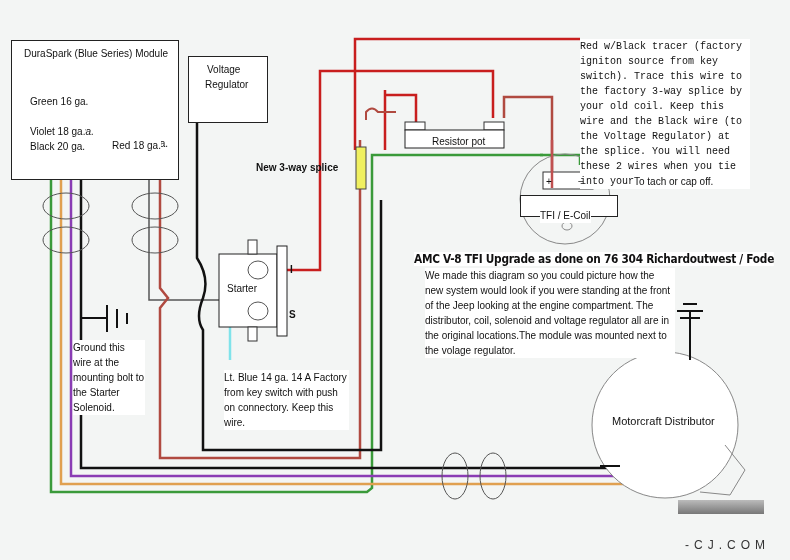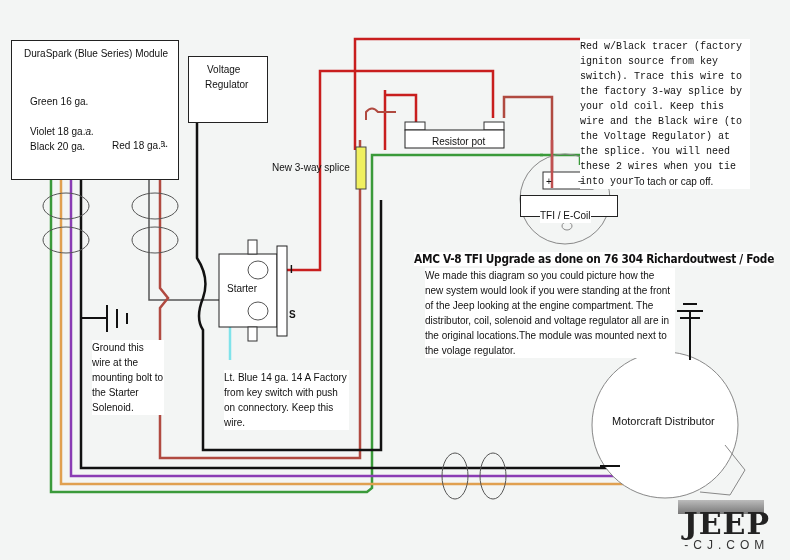--- a/index.html
+++ b/index.html
@@ -90,40 +90,39 @@
 <div class="lbl" style="left:30px;top:124px;font-style:italic;">Orange 18 ga.</div>
 <div class="lbl" style="left:30px;top:124px;">Violet 18 ga.</div>
 <div class="lbl" style="left:30px;top:139px;">Black 20 ga.</div>
 <div class="lbl" style="left:112px;top:136px;text-align:center;">White 18 ga.</div>
 <div class="lbl" style="left:112px;top:138px;">Red 18 ga.</div>
 
 <div class="box" style="left:188px;top:56px;width:78px;height:65px;"></div>
 <div class="lbl" style="left:207px;top:62px;">Voltage</div>
 <div class="lbl" style="left:205px;top:77px;">Regulator</div>
 
-<div class="lbl" style="left:272px;top:160px;background:transparent;">New 3-way splice</div>
+<div class="lbl" style="left:256px;top:160px;background:transparent;font-weight:bold;">New 3-way splice</div>
 <div class="lbl" style="left:432px;top:134px;background:transparent;">Resistor pot</div>
 
 <div class="lbl wrap" style="left:580px;top:39px;width:170px;font-family:Liberation Mono, monospace;">Red w/Black tracer (factory igniton source from key switch). Trace this wire to the factory 3-way splice by your old coil. Keep this wire and the Black wire (to the Voltage Regulator) at the splice. You will need these 2 wires when you tie into your Resistor.</div>
 
 <div class="box" style="left:520px;top:195px;width:96px;height:20px;"></div>
 <div class="lbl" style="left:540px;top:198px;margin-top:10px;">TFI / E-Coil</div>
 <div class="lbl" style="left:546px;top:174px;background:transparent;">+</div>
 <div class="lbl" style="left:578px;top:174px;background:transparent;">−</div>
 <div class="lbl" style="left:634px;top:174px;">To tach or cap off.</div>
 
 <div class="title" style="left:414px;top:252px;">AMC V-8 TFI Upgrade as done on 76 304 Richardoutwest / Fode</div>
 <div class="lbl wrap" style="left:425px;top:268px;width:250px;">We made this diagram so you could picture how the new system would look if you were standing at the front of the Jeep looking at the engine compartment. The distributor, coil, solenoid and voltage regulator all are in the original locations.The module was mounted next to the volage regulator.</div>
 
 <div class="lbl" style="left:227px;top:281px;">Starter</div>
 <div class="lbl" style="left:290px;top:262px;font-weight:bold;background:transparent;">I</div>
 <div class="lbl" style="left:289px;top:307px;font-weight:bold;background:transparent;">S</div>
 
-<div class="lbl wrap" style="left:92px;top:340px;width:72px;">Ground this wire at the mounting bolt to the Starter Solenoid.</div>
+<div class="lbl wrap" style="left:73px;top:340px;width:72px;">Ground this wire at the mounting bolt to the Starter Solenoid.</div>
 <div class="lbl wrap" style="left:224px;top:370px;width:125px;">Lt. Blue 14 ga. 14 A Factory from key switch with push on connectory. Keep this wire.</div>
 
 <div class="lbl" style="left:612px;top:414px;font-size:11px;">Motorcraft Distributor</div>
 
 <div class="logo-bar"></div>
 <div class="logo">
-  <div class="logo-main">JEEP</div>
   <div class="logo-sub">-CJ.COM</div>
 </div>
 
 </body></html>

